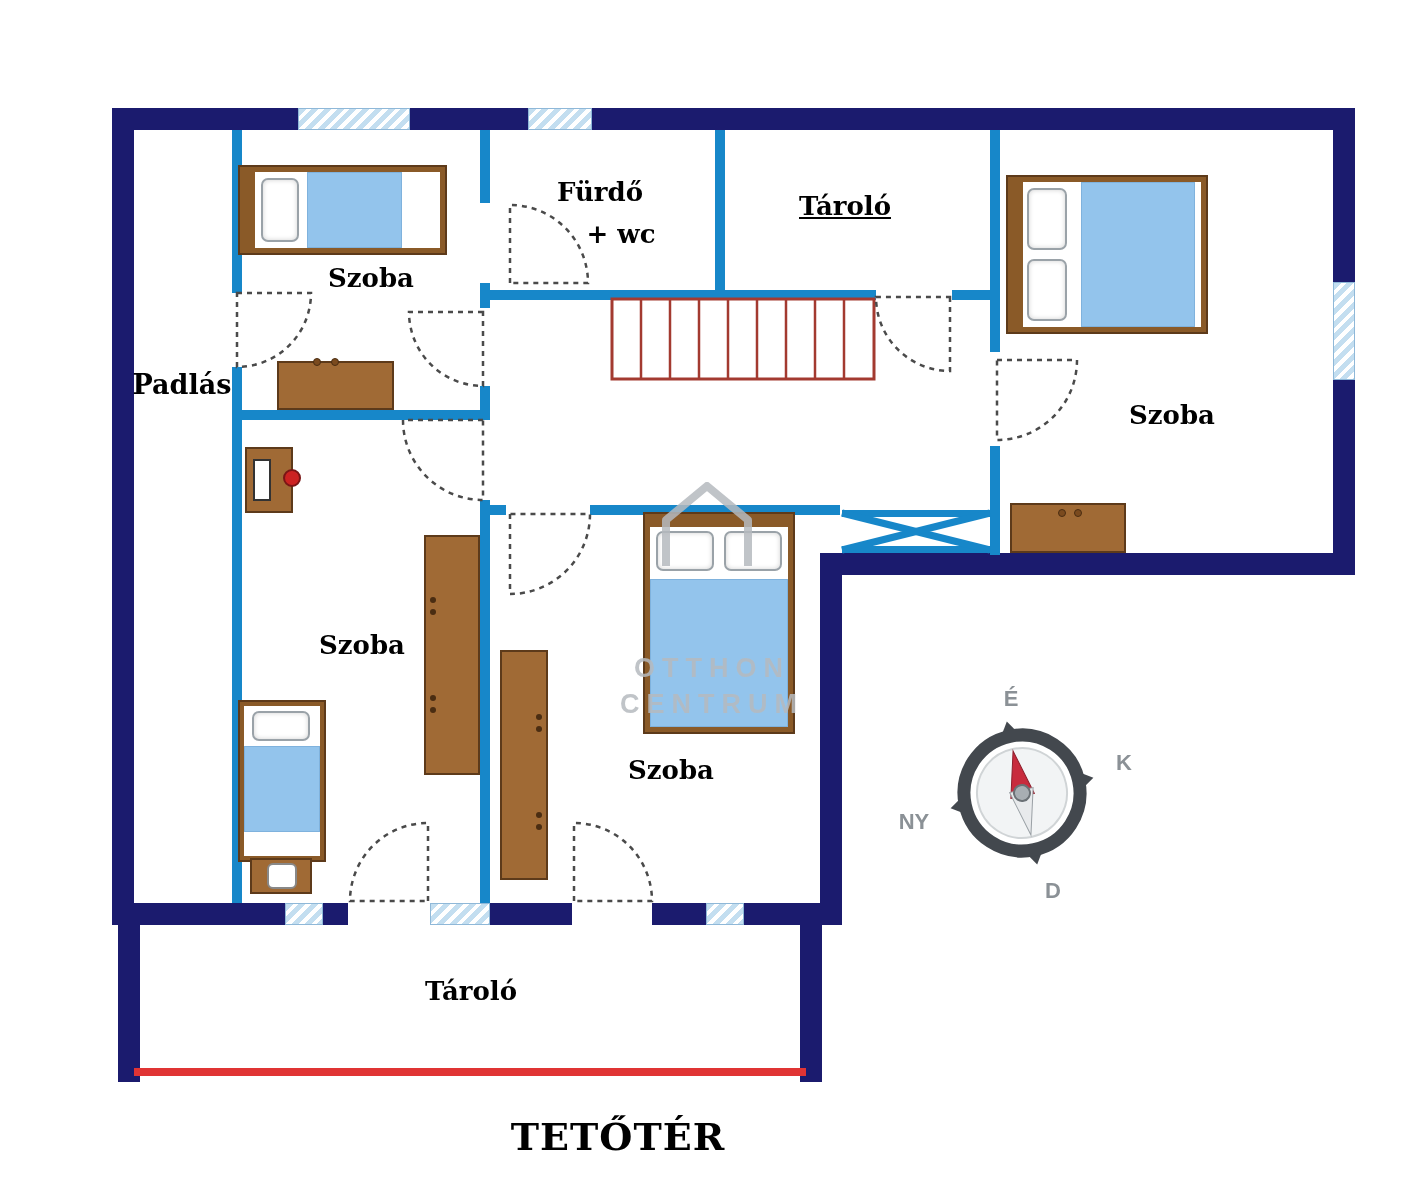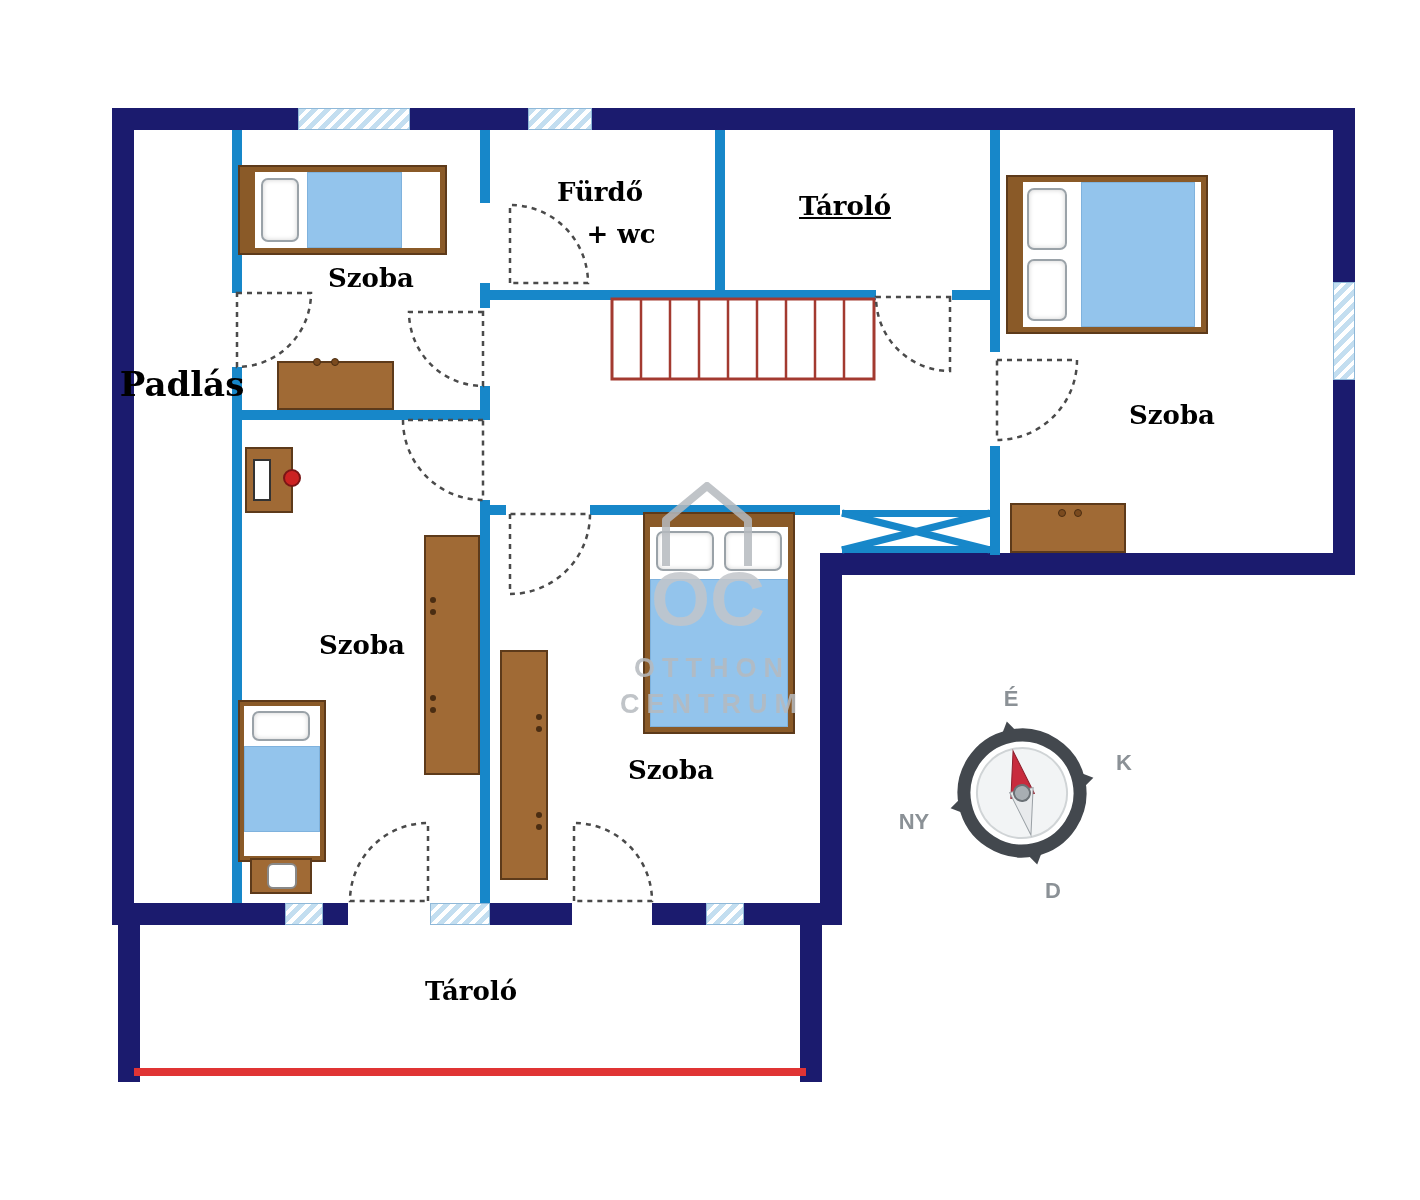--- a/index.html
+++ b/index.html
@@ -151,21 +151,20 @@
     <div class="pillow" style="left:8px;top:5px;width:58px;height:30px;"></div>
     <div class="mattress" style="left:0;top:40px;width:76px;height:86px;"></div>
   </div>
   <div class="furn" style="left:250px;top:858px;width:62px;height:36px;">
     <div style="position:absolute;left:15px;top:3px;width:30px;height:26px;background:#fff;border:2px solid #888;border-radius:6px;"></div>
   </div>
 
   <svg class="abs" style="left:640px;top:478px;opacity:.85;" width="135" height="95" viewBox="0 0 135 95">
     <path d="M 26 88 L 26 42 L 67 8 L 108 42 L 108 88" fill="none" style="stroke:var(--watermark-gray,#b6babf)" stroke-width="8" stroke-linejoin="round"></path>
   </svg>
-  <div class="wm" style="left:708px;top:598px;font-size:76px;font-weight:700;color:#c2c6cb;">OC</div>
   <div class="wm" style="left:712px;top:668px;font-size:27px;font-weight:600;letter-spacing:7px;">OTTHON</div>
   <div class="wm" style="left:712px;top:704px;font-size:27px;font-weight:600;letter-spacing:7px;">CENTRUM</div>
 
   <svg class="abs" style="left:860px;top:660px;" width="320" height="260" viewBox="860 660 320 260">
     <g transform="rotate(-12 1022 793)">
       <polygon points="1022,720 1011,737 1033,737" fill="#43484e"></polygon>
       <polygon points="1022,866 1011,849 1033,849" fill="#43484e"></polygon>
       <polygon points="1095,793 1078,782 1078,804" fill="#43484e"></polygon>
       <polygon points="949,793 966,782 966,804" fill="#43484e"></polygon>
       <circle cx="1022" cy="793" r="58" fill="#ffffff" stroke="#43484e" stroke-width="13"></circle>
@@ -177,20 +176,21 @@
   </svg>
   <div class="cdir" style="left:1011px;top:699px;">É</div>
   <div class="cdir" style="left:1124px;top:763px;">K</div>
   <div class="cdir" style="left:914px;top:822px;">NY</div>
   <div class="cdir" style="left:1053px;top:891px;">D</div>
 
   <div class="label" style="left:371px;top:278px;">Szoba</div>
   <div class="label" style="left:600px;top:192px;">Fürdő</div>
   <div class="label" style="left:621px;top:234px;">+ wc</div>
   <div class="label" style="left:845px;top:206px;text-decoration:underline;">Tároló</div>
-  <div class="label" style="left:182px;top:384px;font-size:34px;">Padlás</div>
+  <div class="label" style="left:182px;top:384px;font-size:27px;">Padlás</div>
   <div class="label" style="left:1172px;top:415px;">Szoba</div>
   <div class="label" style="left:362px;top:645px;">Szoba</div>
   <div class="label" style="left:671px;top:770px;">Szoba</div>
   <div class="label" style="left:471px;top:991px;">Tároló</div>
 
+  <div class="label" style="left:618px;top:1136px;font-size:38px;letter-spacing:1px;">TETŐTÉR</div>
 
 </div>
 
 </body></html>

